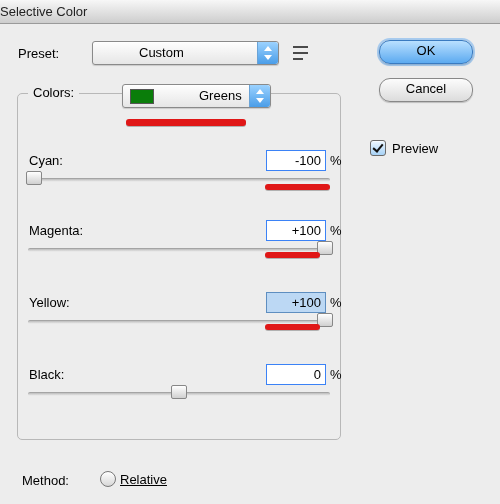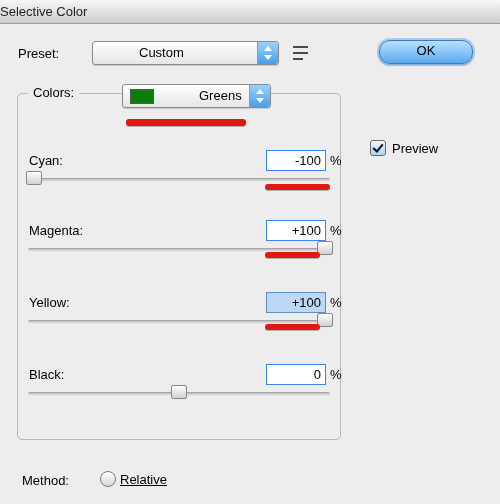--- a/index.html
+++ b/index.html
@@ -152,20 +152,21 @@
     <span class="sel-text">Custom</span>
     <span class="sel-arrows"></span>
   </div>
   <div class="preset-icon">
       <span></span>
       <span></span>
       <span></span>
     </div>
 
   <div class="btn default ok-btn">OK</div>
+  <div class="btn cancel-btn">Cancel</div>
 
   <div class="preview-row">
     <span class="aqua-check"></span>
     <span>Preview</span>
   </div>
 
   <div class="colors-box"></div>
   <span class="label colors-legend">Colors:</span>
   <div class="aqua-select colors-select">
     <span class="sel-swatch"></span>

